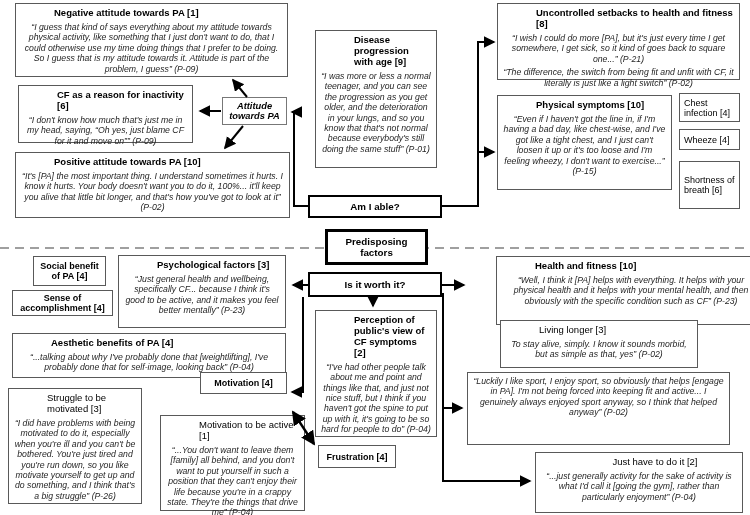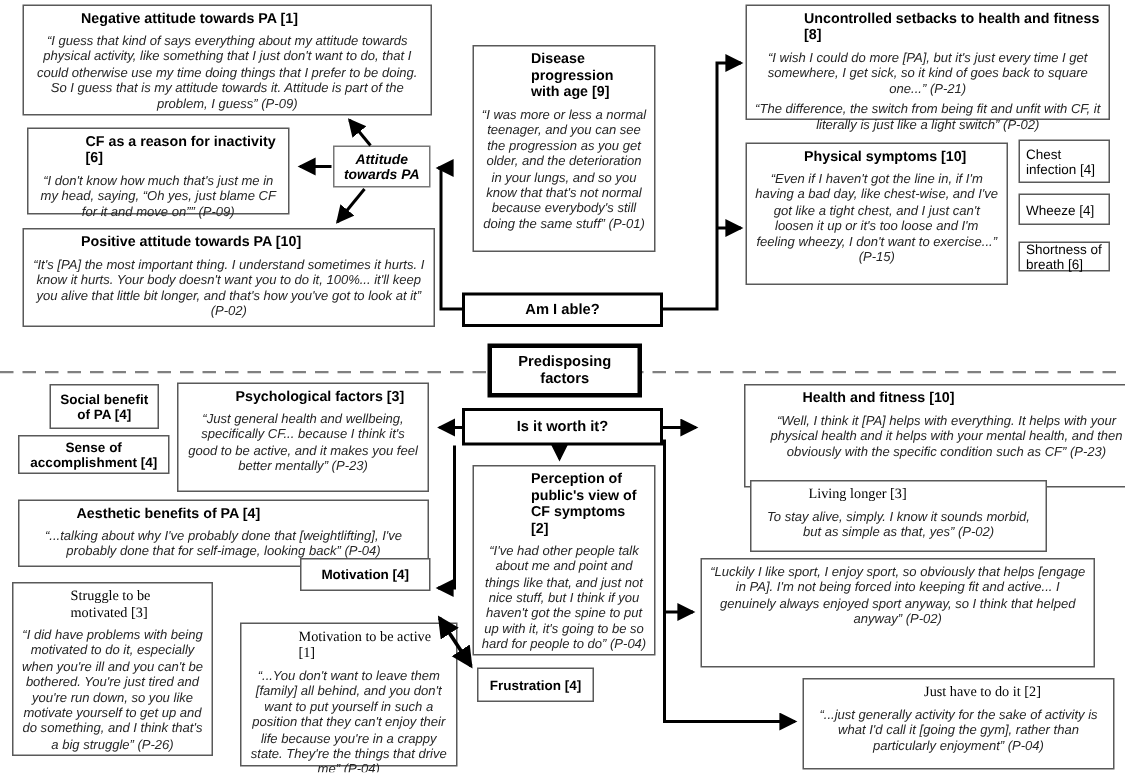--- a/index.html
+++ b/index.html
@@ -4,39 +4,39 @@
 <style>
   html,body{margin:0;padding:0;background:#fff;}
   #canvas{position:relative;width:750px;height:515px;background:#fff;overflow:hidden;
           font-family:"Liberation Sans", sans-serif;}
   svg.layer{position:absolute;left:0;top:0;pointer-events:none;}
   #under{z-index:1;}
   #over{z-index:3;}
   .box{position:absolute;background:#fff;border:1px solid #595959;box-sizing:border-box;
        padding:3px 4px;z-index:2;}
   .title{font-weight:bold;font-size:9.5px;line-height:1.15;color:#000;margin:1px 2px 3px 2px;padding-left:32px;}
-  .title.reg{font-weight:normal;font-family:Liberation Serif, serif;}
+  .title.reg{font-weight:normal;}
   .title.tc{text-align:center;}
   .quote{font-style:italic;font-size:8.7px;line-height:1.2;color:#262626;text-align:center;margin:0 1px 3px 1px;}
   .hub{display:flex;align-items:center;justify-content:center;text-align:center;
        font-weight:bold;font-size:9.8px;color:#000;padding:1px 2px;}
   .lbl{display:flex;align-items:center;font-size:9px;color:#000;padding:2px 4px;}
   .lbl.c{justify-content:center;text-align:center;font-weight:bold;}
   
   #b-negative{left:15px;top:3px;width:273px;height:74px;}
   #b-cf-reason{left:18px;top:85px;width:175px;height:58px;}
   #b-positive{left:15px;top:152px;width:275px;height:66px;}
   #b-attitude{left:222px;top:97px;width:65px;height:28px;border-color:#777;font-style:italic;font-size:9.3px;}
   #b-disease{left:315px;top:30px;width:122px;height:138px;}
   #b-able{left:308px;top:195px;width:134px;height:23px;border:2px solid #000;}
   #b-uncontrolled{left:497px;top:3px;width:243px;height:77px;}
   #b-physical{left:497px;top:95px;width:175px;height:95px;}
   #b-chest{left:679px;top:93px;width:61px;height:29px;}
   #b-wheeze{left:679px;top:129px;width:61px;height:21px;}
-  #b-shortness{left:679px;top:161px;width:61px;height:20px;}
+  #b-shortness{left:679px;top:161px;width:61px;height:48px;}
   #b-predisposing{left:325px;top:229px;width:103px;height:36px;border:3px solid #000;}
   #b-worth{left:308px;top:272px;width:134px;height:25px;border:2px solid #000;}
   #b-social{left:33px;top:256px;width:73px;height:30px;}
   #b-sense{left:12px;top:290px;width:101px;height:26px;}
   #b-psych{left:118px;top:255px;width:168px;height:73px;}
   #b-aesthetic{left:12px;top:333px;width:274px;height:45px;}
   #b-struggle{left:8px;top:388px;width:134px;height:116px;}
   #b-motivation{left:200px;top:372px;width:87px;height:22px;}
   #b-motivation-active{left:160px;top:415px;width:145px;height:96px;}
   #b-perception{left:315px;top:310px;width:122px;height:127px;}

